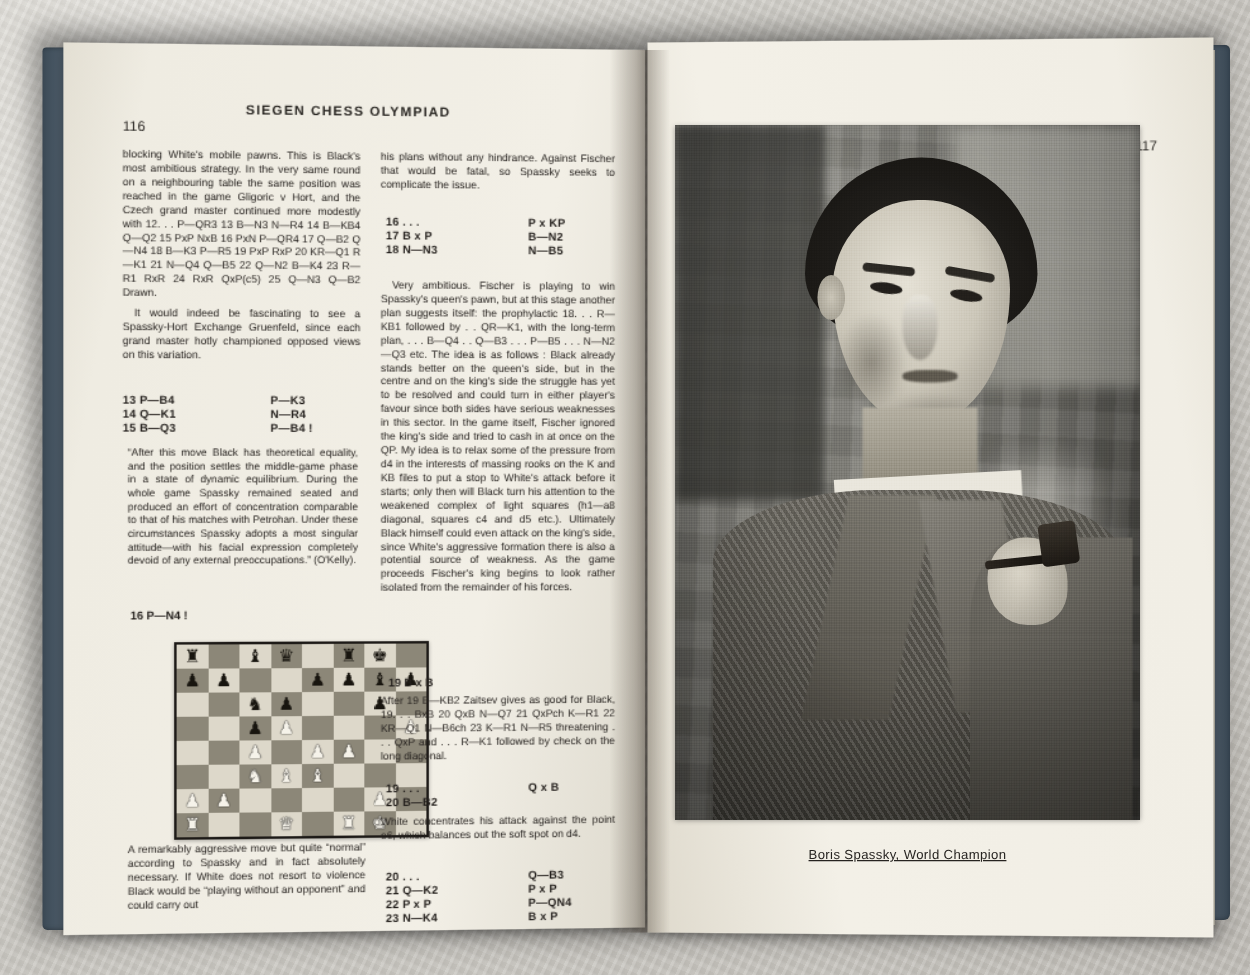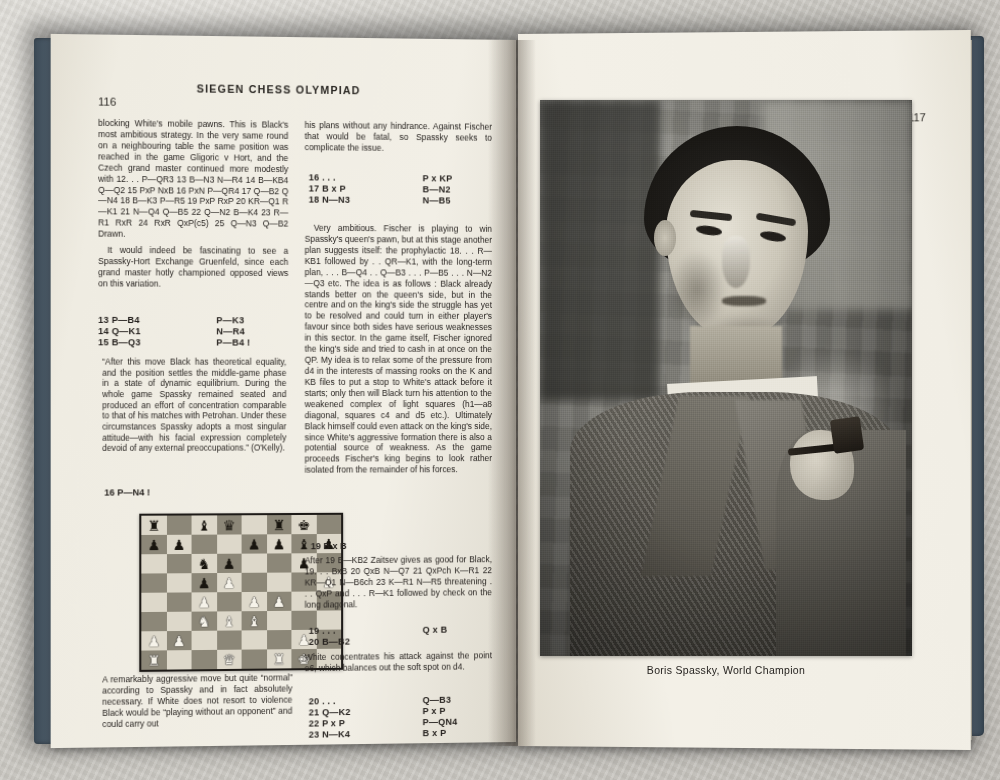--- a/index.html
+++ b/index.html
@@ -337,26 +337,27 @@
   .photo .grain {
     position:absolute; inset:0;
     background-image:
       repeating-linear-gradient(0deg, rgba(255,255,255,0.035) 0 1px, rgba(0,0,0,0.035) 1px 2px),
       repeating-linear-gradient(90deg, rgba(255,255,255,0.03) 0 1px, rgba(0,0,0,0.03) 1px 2px);
     mix-blend-mode: overlay;
   }
   .caption {
     position: absolute;
     left: 540px;
-    top: 664px;
+    top: 678px;
     width: 372px;
     text-align: center;
     font-size: 10.5px;
     letter-spacing: 0.3px;
     color: #262320;
+    text-decoration: underline;
   }
 </style>
 </head>
 <body>
 
 <div id="page">
   <div class="backdrop"></div>
 
   <div class="book">
     <div class="book-shadow"></div>

